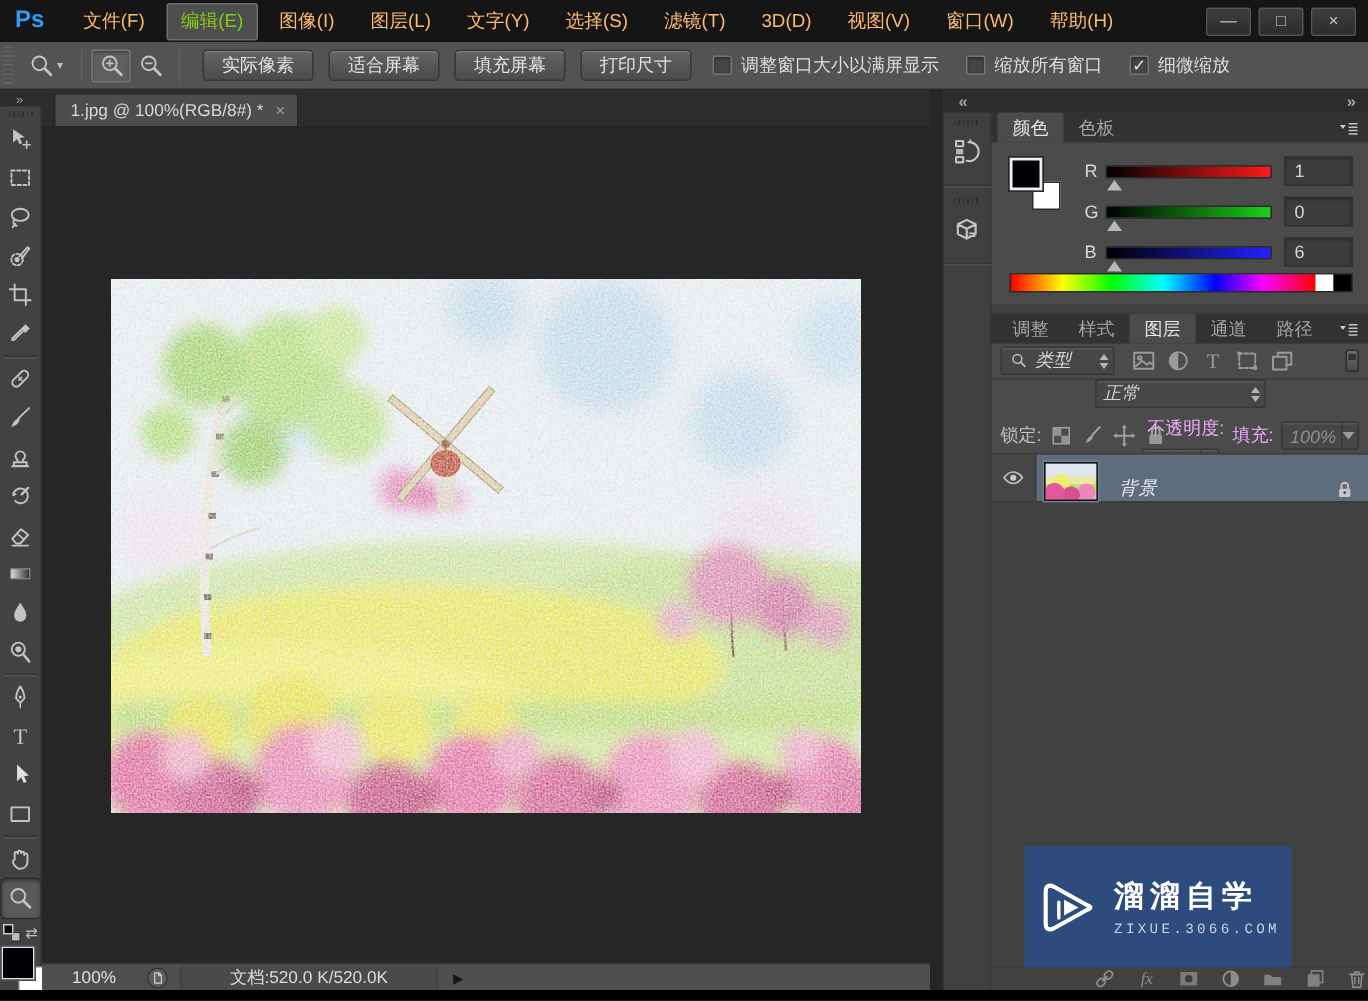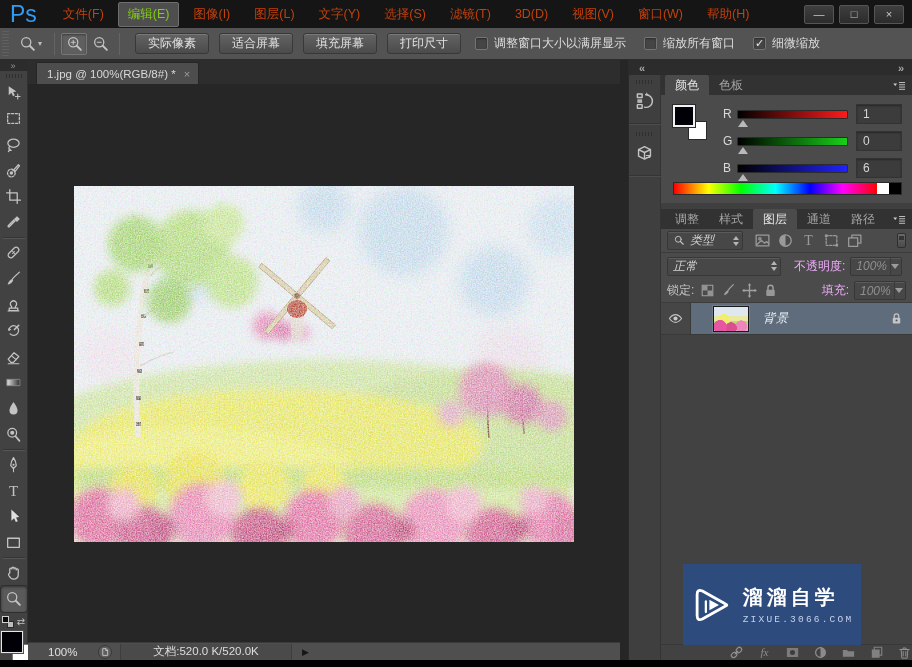--- a/index.html
+++ b/index.html
@@ -1,23 +1,23 @@
 <!DOCTYPE html>
 <html><head>
 <meta charset="utf-8">
 <style>
   * { margin:0; padding:0; box-sizing:border-box; }
   html,body { width:912px; height:667px; overflow:hidden; }
   body { position:relative; background:#262626; font-family:"Liberation Sans",sans-serif; color:#d6d6d6; font-size:12px; -webkit-font-smoothing:antialiased; }
 
   
   .titlebar { position:absolute; left:0; top:0; width:912px; height:28px; background:#151515; display:flex; align-items:center; }
-  .ps-logo { font-weight:normal; font-size:23px; color:#2f9bf4; margin:0 14px 0 10px; letter-spacing:0; }
+  .ps-logo { font-weight:bold; font-size:16px; color:#2f9bf4; margin:0 14px 0 10px; letter-spacing:0; }
   .menu-row { display:flex; align-items:center; height:100%; }
-  .menu-item { padding:3px 9px; margin:0 2px; color:#c2410c; font-size:12.5px; border:1px solid transparent; border-radius:2px; cursor:default; }
+  .menu-item { padding:3px 9px; margin:0 2px; color:#fdba74; font-size:12.5px; border:1px solid transparent; border-radius:2px; cursor:default; }
   .menu-item.active { background:#4e4e4e; border-color:#6e6e6e; color:#84cc16; }
   .win-controls { margin-left:auto; display:flex; gap:5px; padding-right:8px; }
   .win-btn { width:30px; height:19px; background:linear-gradient(#3e3e3e,#2c2c2c); border:1px solid #555; border-radius:2px; color:#c9c9c9; font-size:11px; display:flex; align-items:center; justify-content:center; line-height:1; }
 
   
   .optionsbar { position:absolute; left:0; top:28px; width:912px; height:32px; background:#535353; border-bottom:1px solid #2c2c2c; display:flex; align-items:center; }
   .grip-v { width:7px; height:26px; margin:0 4px 0 2px; background:repeating-linear-gradient(#666 0 1px, transparent 1px 3px); opacity:.7; }
   .opt-tool { display:flex; align-items:center; gap:2px; padding:0 6px; }
   .opt-sep { width:1px; height:22px; background:#3f3f3f; border-right:1px solid #646464; margin:0 6px; }
   .opt-zbtn { width:26px; height:22px; display:flex; align-items:center; justify-content:center; border:1px solid transparent; border-radius:2px; }
@@ -94,32 +94,32 @@
   .combo .lbl { flex:1;font-style:italic; }
   .combo.dim { color:#8f8f8f; }
   .spin { display:flex; flex-direction:column; align-items:center; gap:2px; margin-left:4px; }
   .spin i { width:0; height:0; border-left:3px solid transparent; border-right:3px solid transparent; display:block; }
   .spin .up { border-bottom:4px solid #b5b5b5; } .spin .dn { border-top:4px solid #b5b5b5; }
   .drop { width:13px; height:100%; display:flex; align-items:center; justify-content:center; margin-left:3px; border-left:1px solid #3a3a3a; }
   .drop i { width:0; height:0; border-left:4px solid transparent; border-right:4px solid transparent; border-top:5px solid #9b9b9b; }
   .ficon { width:19px; height:18px; display:flex; align-items:center; justify-content:center; opacity:.66; }
   .toggle { margin-left:auto; width:9px; height:15px; background:linear-gradient(#6a6a6a,#4a4a4a); border:1px solid #2f2f2f; border-radius:2px; position:relative; }
   .toggle:after { content:""; position:absolute; left:1px; right:1px; top:2px; height:4px; background:#353535; }
-  .lp-blend { height:26px; gap:5px; }
+  .lp-blend { height:26px; gap:5px;flex-direction:column; }
   .blend-combo { width:114px; }
   .dim-label { color:#f0abfc; }
   .lp-lock { height:24px; gap:5px; border-bottom:1px solid #3c3c3c; }
   .lock-btn { width:17px; height:17px; display:flex; align-items:center; justify-content:center; opacity:.72; }
   .fill-group { margin-left:auto; display:flex; align-items:center; gap:5px; }
   .small-combo { width:52px; }
 
   .layer-list { flex:1; background:#424242; overflow:hidden; }
   .layer-row { height:32px; display:flex; align-items:stretch; border-bottom:1px solid #393939; }
   .eye-cell { width:30px; background:#464646; border-right:1px solid #393939; display:flex; align-items:center; justify-content:center; }
-  .layer-main { flex:1; display:flex; align-items:center; padding:0 8px 0 22px; }
+  .layer-main { flex:1; display:flex; align-items:flex-end; padding:0 8px 0 5px; }
   .layer-row.selected .layer-main { background:#5e6c7b; }
   .layer-thumb { width:36px; height:26px; border:1px solid #181818; outline:1px solid #6f7d8c;
      background:
        radial-gradient(circle at 18% 82%, #e557a0 0 19%, transparent 20%),
        radial-gradient(circle at 50% 88%, #d94f8f 0 21%, transparent 22%),
        radial-gradient(circle at 80% 80%, #ef86bb 0 17%, transparent 18%),
        radial-gradient(circle at 30% 55%, #f0ee6e 0 22%, transparent 23%),
        linear-gradient(to bottom, #dfe8f0 0 38%, #e9e9a2 38% 58%, #bcdc74 58% 80%, #eaa9c9 80% 100%); }
   .layer-name { margin-left:14px; font-style:italic; color:#ecf0f4; font-size:12px; letter-spacing:1px; }
   .layer-lock { margin-left:auto; opacity:.9; }

